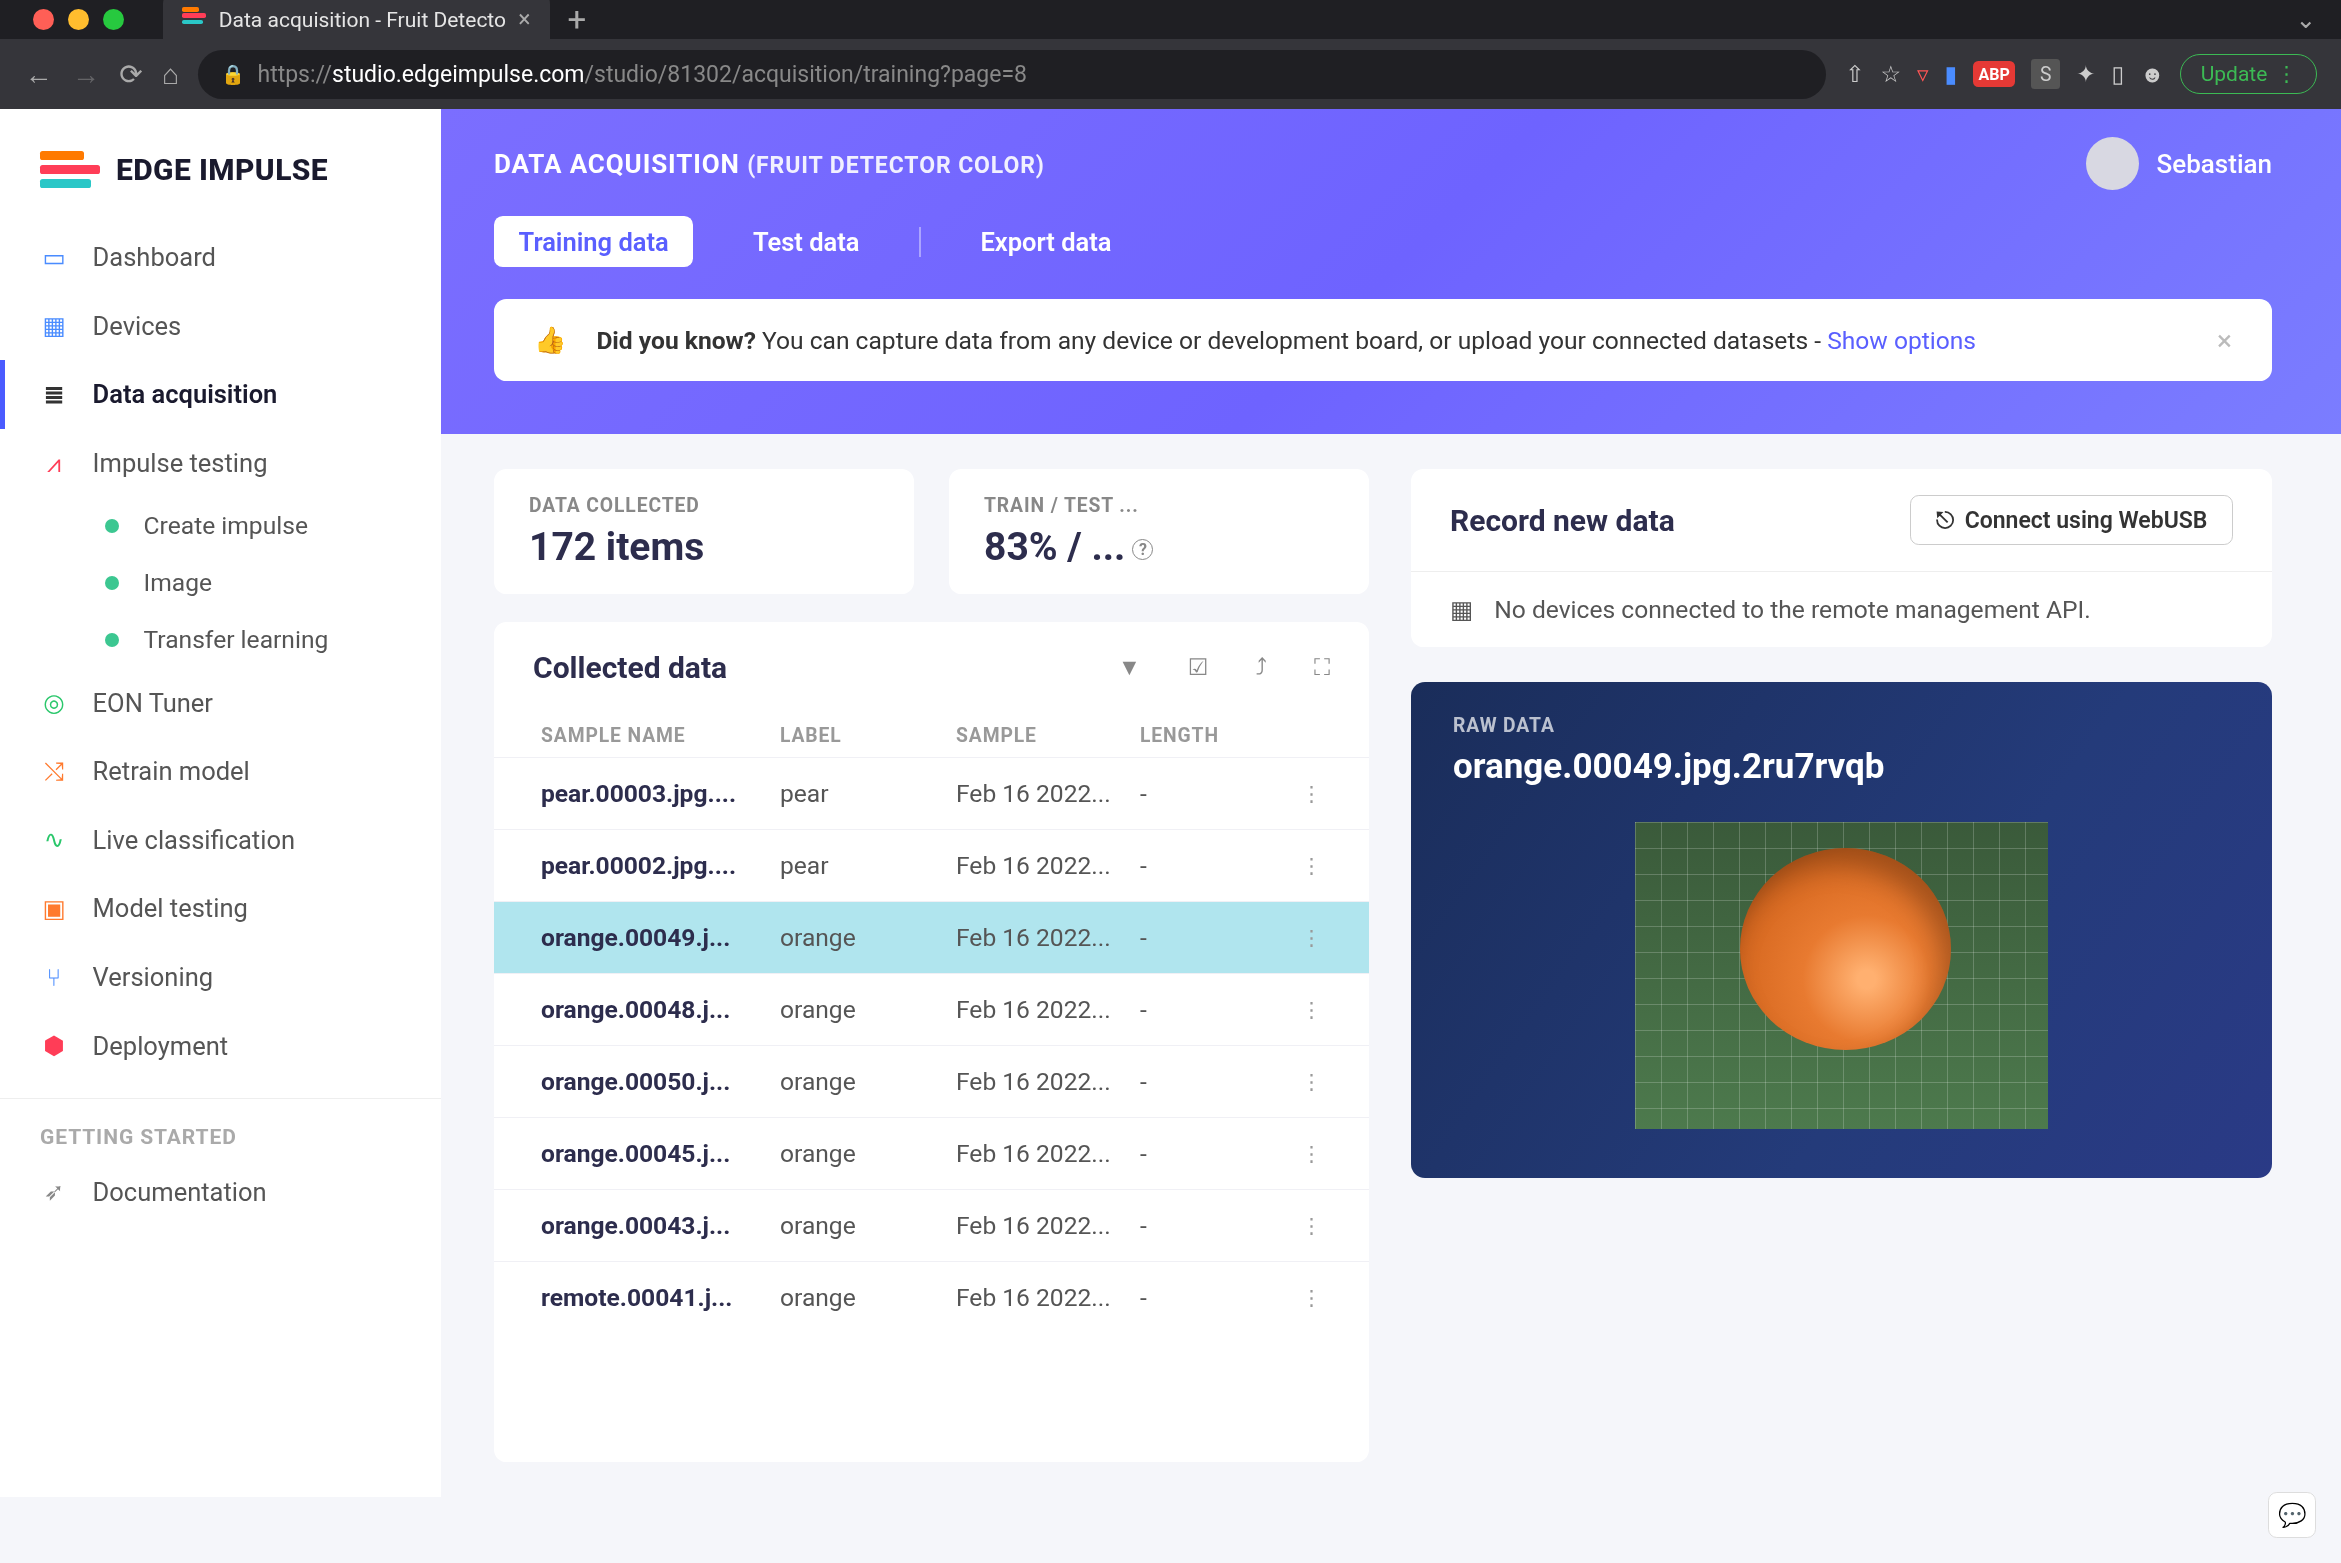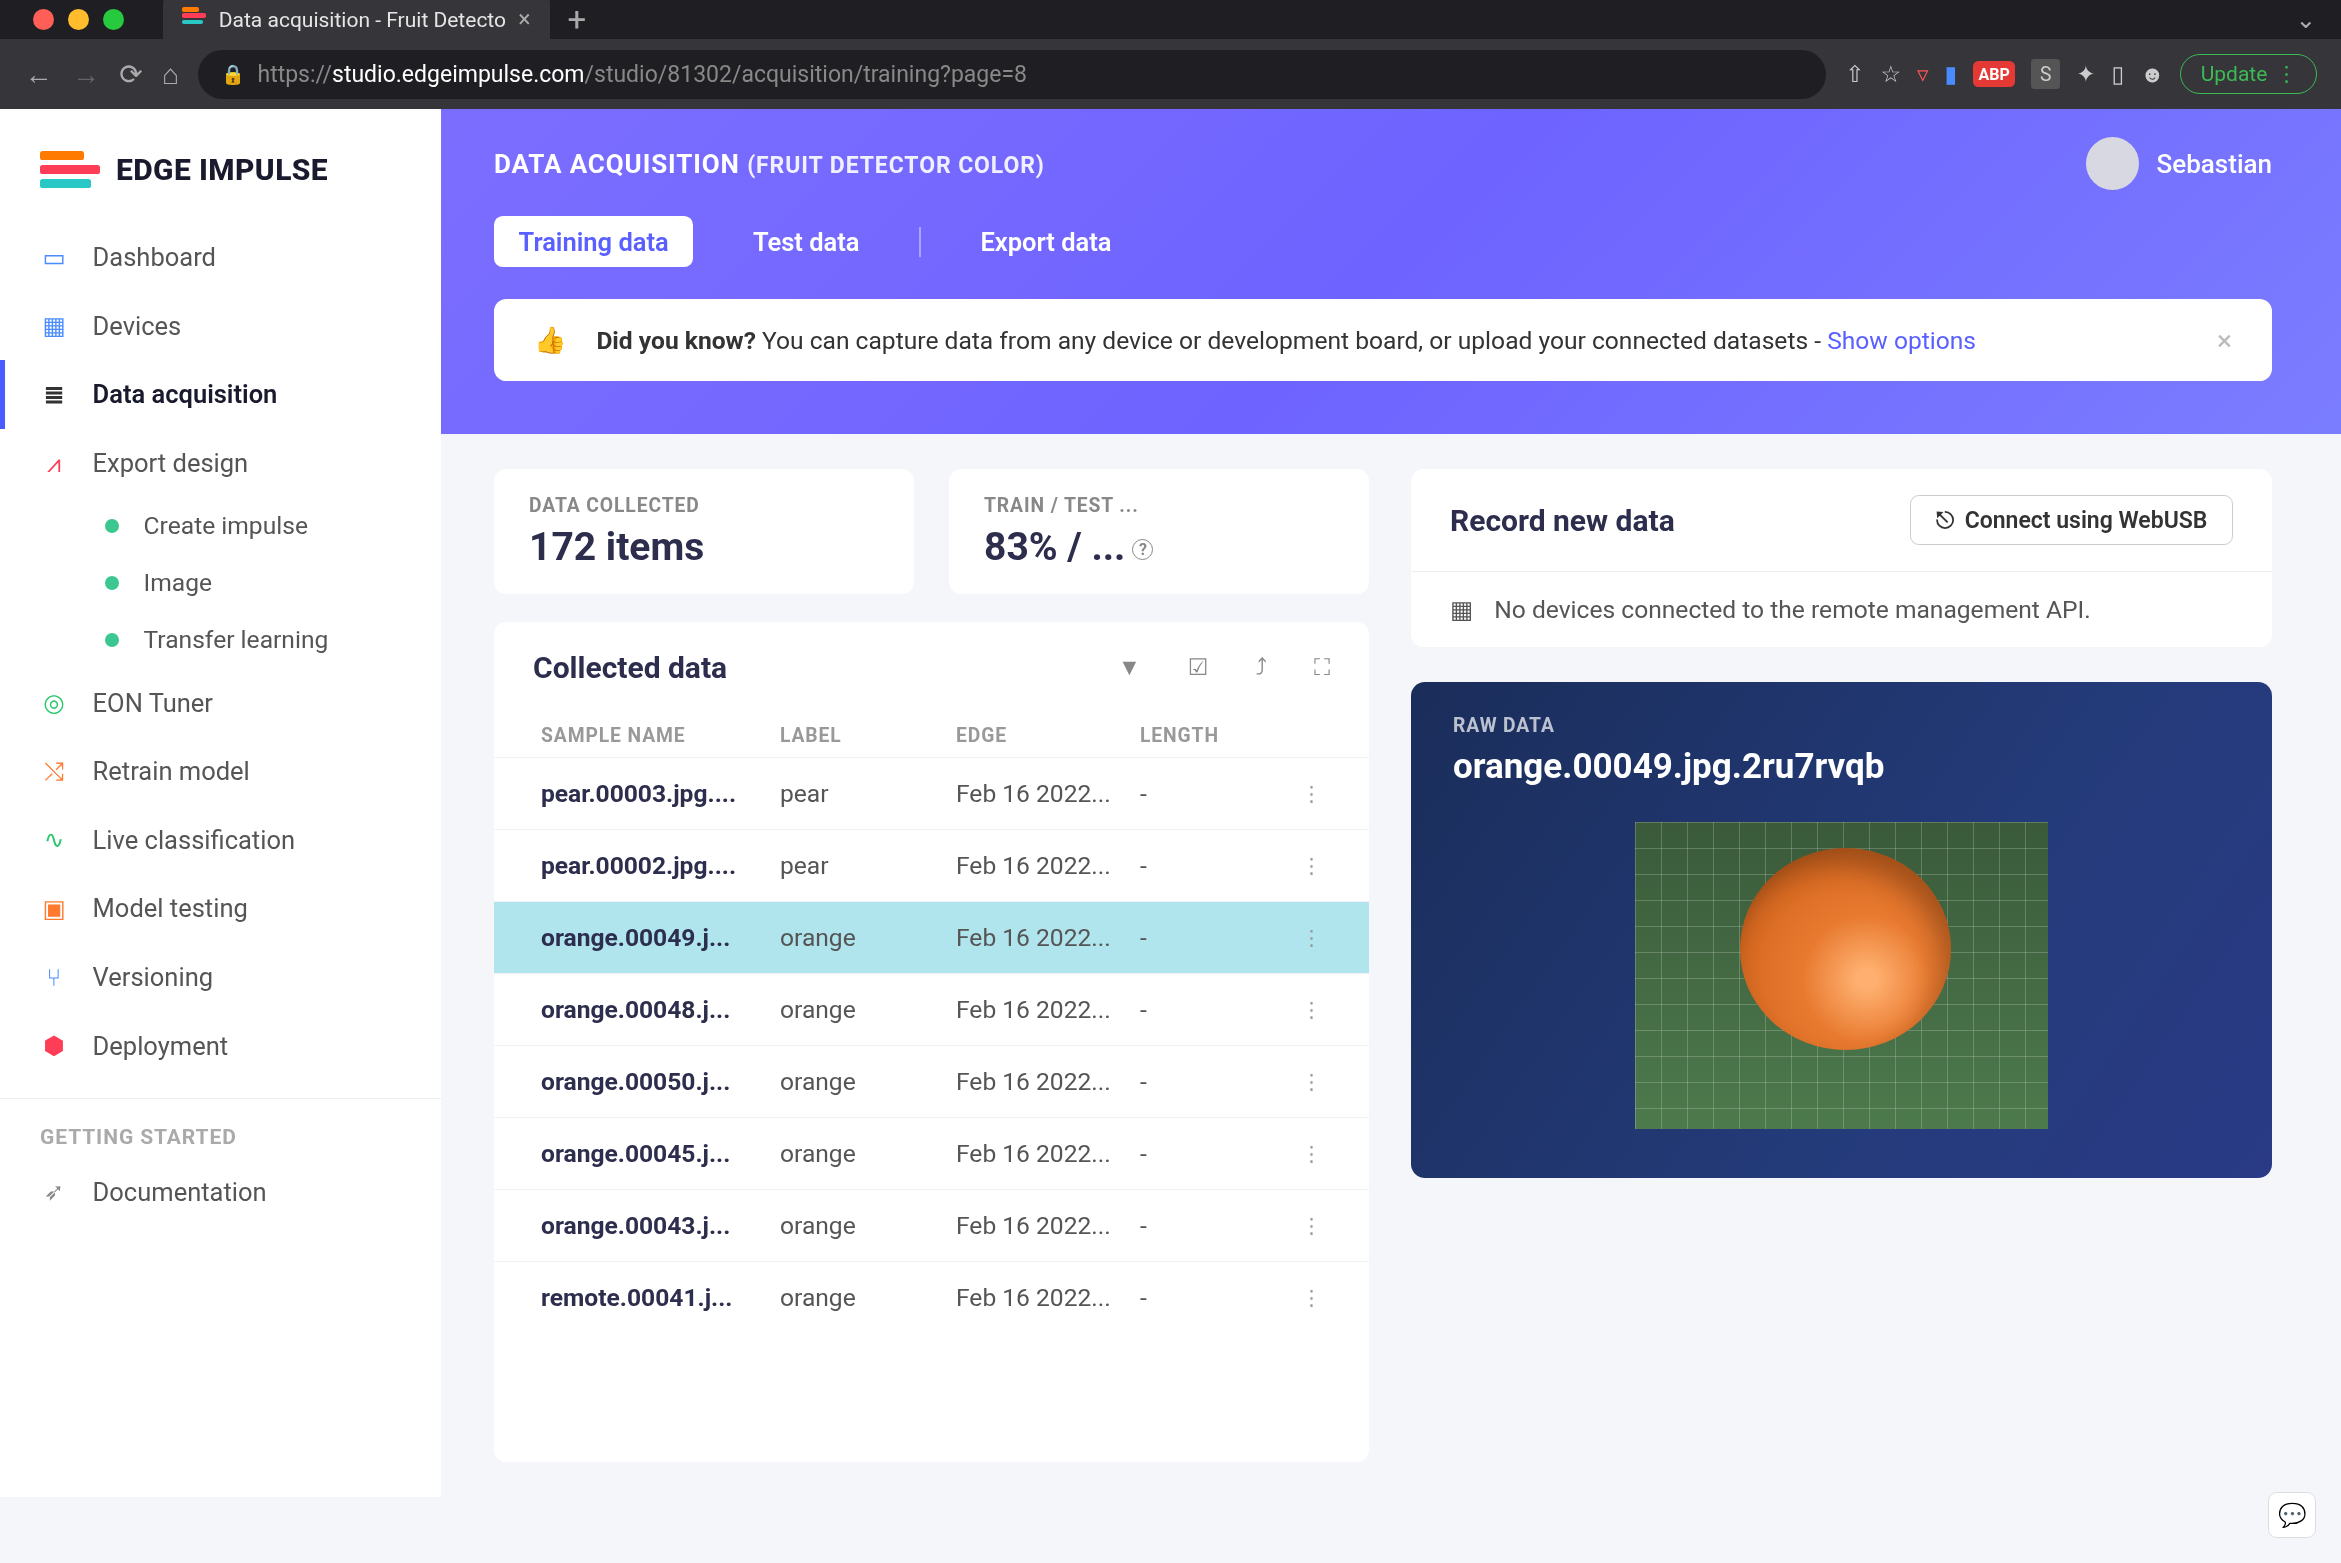--- a/index.html
+++ b/index.html
@@ -168,21 +168,21 @@
       <div class="nav-item">
           <span class="nav-icon c-blue">▦</span>
           <span>Devices</span>
         </div>
       <div class="nav-item active">
           <span class="nav-icon" style="color:#333">≣</span>
           <span>Data acquisition</span>
         </div>
       <div class="nav-item">
           <span class="nav-icon c-red">⩘</span>
-          <span>Export design</span>
+          <span>Impulse testing</span>
         </div>
       <div class="sub-item">
           <span class="sub-dot"></span>
           <span>Create impulse</span>
         </div>
       <div class="sub-item">
           <span class="sub-dot"></span>
           <span>Image</span>
         </div>
       <div class="sub-item">
@@ -264,21 +264,21 @@
             <div class="table-actions">
               <span>▼</span>
               <span>☑</span>
               <span>⤴</span>
               <span>⛶</span>
             </div>
           </div>
           <div class="col-headers">
             <div class="ch-name">SAMPLE NAME</div>
             <div class="ch-label">LABEL</div>
-            <div class="ch-added">EDGE</div>
+            <div class="ch-added">SAMPLE</div>
             <div class="ch-length">LENGTH</div>
           </div>
           <div class="table-body" id="table-body">
               <div class="row">
                 <div class="rc-name">pear.00003.jpg....</div>
                 <div class="rc-label">pear</div>
                 <div class="rc-added">Feb 16 2022...</div>
                 <div class="rc-length">-</div>
                 <div class="rc-menu">⋮</div>
               </div>

